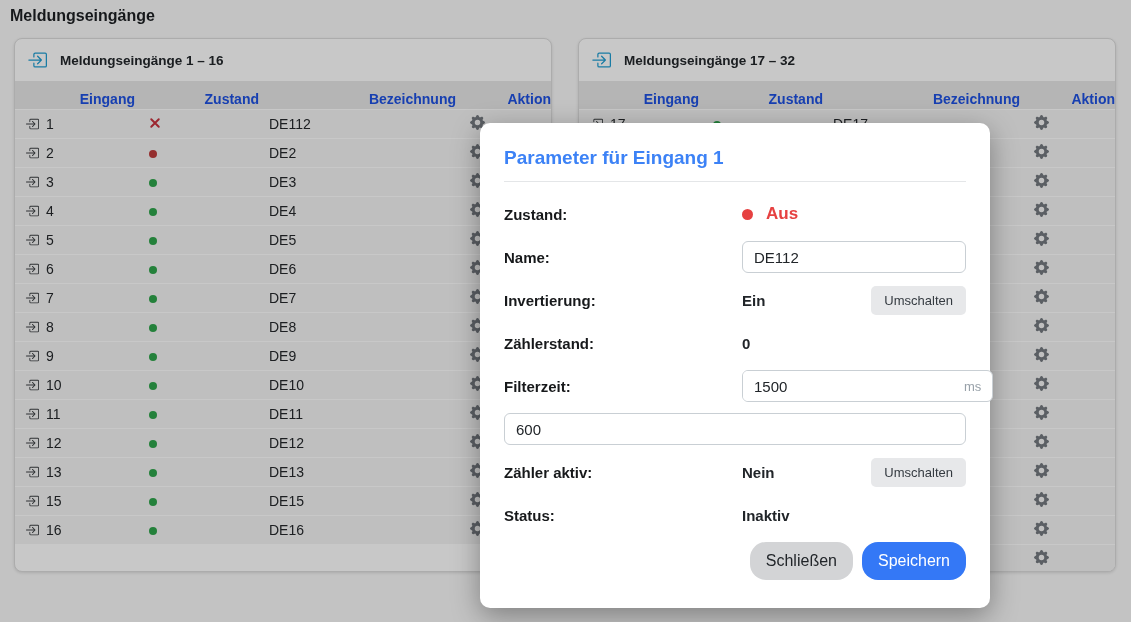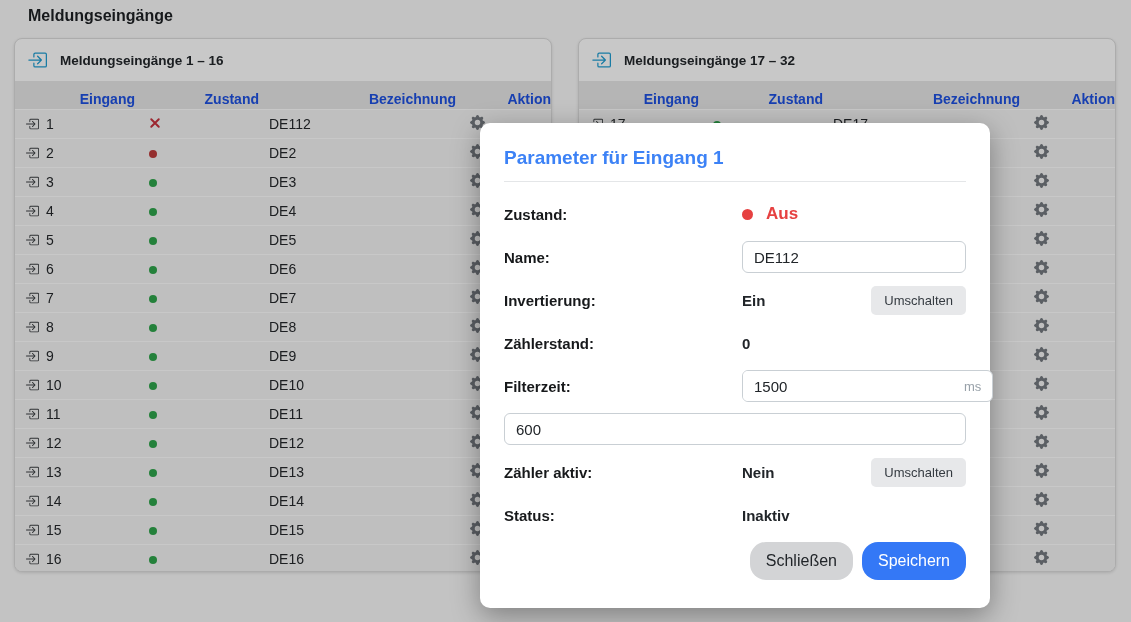--- a/index.html
+++ b/index.html
@@ -7,21 +7,21 @@
   body {
     position: relative;
     overflow: hidden;
     background: #eeeeee;
     font-family: "Liberation Sans", sans-serif;
     color: #24272a;
   }
   svg.def-store { position:absolute; width:0; height:0; }
 
   .page-title {
-    position:absolute; top:7px; left:28px;
+    position:absolute; top:7px; left:10px;
     font-size:16px; font-weight:bold; color:#1b1e21;
   }
 
   .panels { position:absolute; top:38px; left:14px; display:flex; gap:26px; }
   .panel {
     width:538px; height:534px;
     background:#f5f5f5;
     border:1px solid #d2d2d2;
     border-radius:8px;
     box-shadow:0 1px 3px rgba(0,0,0,.12);
@@ -389,38 +389,20 @@
             <td><span class="state" data-state="on">
 
               <span class="dot"></span>
             </span></td>
             <td><span>DE13</span></td>
             <td><svg class="gear">
                 <use href="#i-gear"></use>
               </svg></td>
           </tr>
 
-          <tr>
-            <td>
-              <span class="cell-input">
-              <svg class="row-icon">
-                  <use href="#i-box-arrow"></use>
-                </svg>
-              <span>14</span>
-            </span>
-            </td>
-            <td><span class="state" data-state="on">
-
-              <span class="dot"></span>
-            </span></td>
-            <td><span>DE14</span></td>
-            <td><svg class="gear">
-                <use href="#i-gear"></use>
-              </svg></td>
-          </tr>
 
           <tr>
             <td>
               <span class="cell-input">
               <svg class="row-icon">
                   <use href="#i-box-arrow"></use>
                 </svg>
               <span>15</span>
             </span>
             </td>

